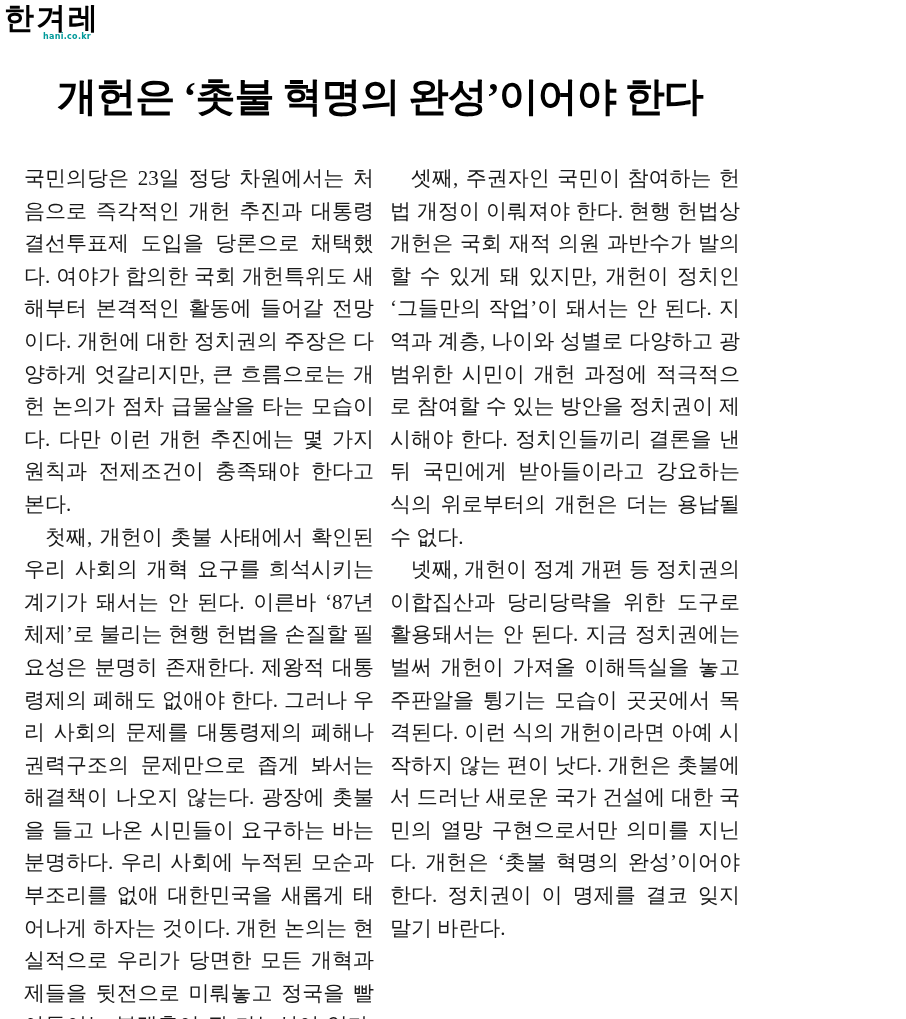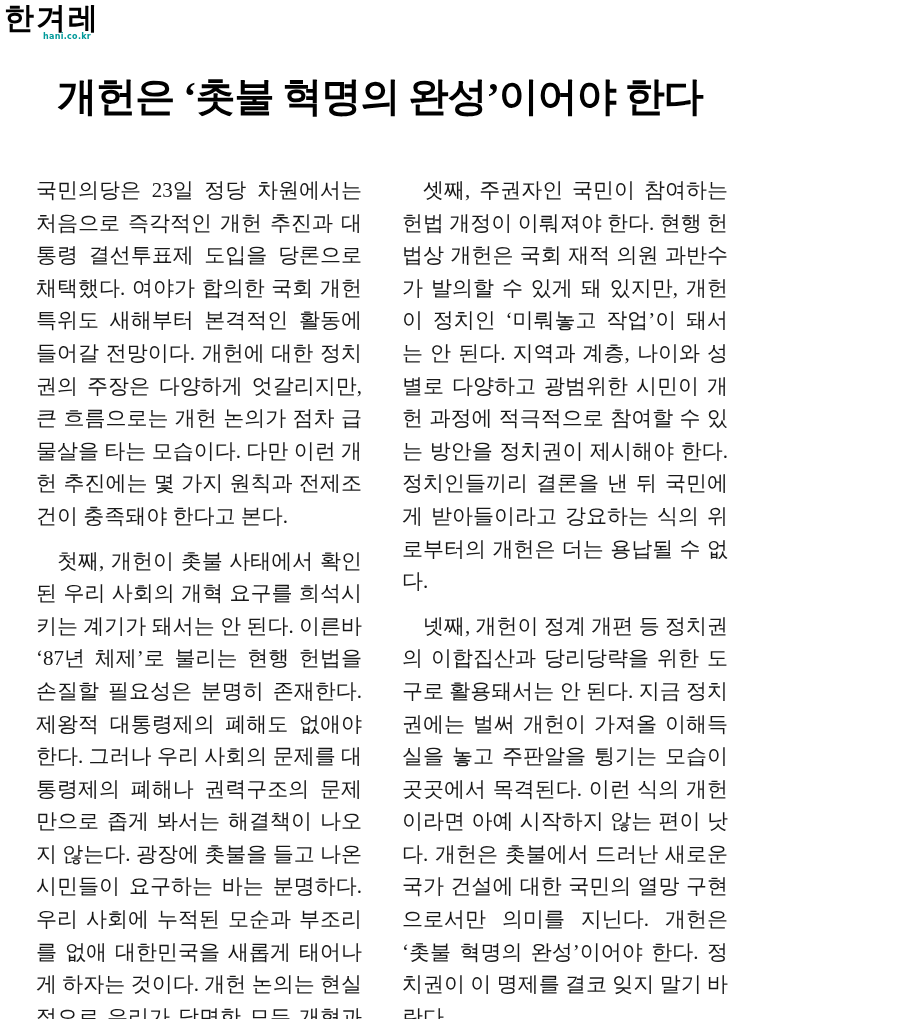--- a/index.html
+++ b/index.html
@@ -44,21 +44,21 @@
   .article {
     position: absolute;
     top: 162px;
     left: 24px;
     right: 20px;
     display: flex;
     gap: 16px;
   }
   .column { flex: 1 1 0; min-width: 0; }
   .body-para {
-    margin: 12px;
+    margin: 0;
     font-size: 21px;
     line-height: 32.6px;
     text-align: justify;
     word-break: break-all;
     color: #191919;
   }
   .body-para.indent { text-indent: 21px; }
 </style>
 </head>
 <body>
@@ -72,18 +72,18 @@
 
   <h1 class="headline">개헌은 ‘촛불 혁명의 완성’이어야 한다</h1>
 
   <div class="article">
     <div class="column">
         <p class="body-para">국민의당은 23일 정당 차원에서는 처음으로 즉각적인 개헌 추진과 대통령 결선투표제 도입을 당론으로 채택했다. 여야가 합의한 국회 개헌특위도 새해부터 본격적인 활동에 들어갈 전망이다. 개헌에 대한 정치권의 주장은 다양하게 엇갈리지만, 큰 흐름으로는 개헌 논의가 점차 급물살을 타는 모습이다. 다만 이런 개헌 추진에는 몇 가지 원칙과 전제조건이 충족돼야 한다고 본다.</p>
         <p class="body-para indent">첫째, 개헌이 촛불 사태에서 확인된 우리 사회의 개혁 요구를 희석시키는 계기가 돼서는 안 된다. 이른바 ‘87년 체제’로 불리는 현행 헌법을 손질할 필요성은 분명히 존재한다. 제왕적 대통령제의 폐해도 없애야 한다. 그러나 우리 사회의 문제를 대통령제의 폐해나 권력구조의 문제만으로 좁게 봐서는 해결책이 나오지 않는다. 광장에 촛불을 들고 나온 시민들이 요구하는 바는 분명하다. 우리 사회에 누적된 모순과 부조리를 없애 대한민국을 새롭게 태어나게 하자는 것이다. 개헌 논의는 현실적으로 우리가 당면한 모든 개혁과제들을 뒷전으로 미뤄놓고 정국을 빨아들이는 블랙홀이 될 가능성이 있다. 섣부른 개헌 논의로 개혁 동력이 소진될 가능성은 크게 경계할 대목이다.</p>
         <p class="body-para indent">둘째, 시간 부족으로 ‘졸속 개헌’이 이뤄져서는 안 된다. 권력구조 개편만 해도 4년 중임제, 의원내각제, 분권형 대통령제 등 다양한 주장이 쏟아지고 있어 쉽사리 결론을 내리기 어렵다. 그런데</p>
       </div>
     <div class="column">
-        <p class="body-para indent">셋째, 주권자인 국민이 참여하는 헌법 개정이 이뤄져야 한다. 현행 헌법상 개헌은 국회 재적 의원 과반수가 발의할 수 있게 돼 있지만, 개헌이 정치인 ‘미뤄놓고 작업’이 돼서는 안 된다. 지역과 계층, 나이와 성별로 다양하고 광범위한 시민이 개헌 과정에 적극적으로 참여할 수 있는 방안을 정치권이 제시해야 한다. 정치인들끼리 결론을 낸 뒤 국민에게 받아들이라고 강요하는 식의 위로부터의 개헌은 더는 용납될 수 없다.</p>
+        <p class="body-para indent">셋째, 주권자인 국민이 참여하는 헌법 개정이 이뤄져야 한다. 현행 헌법상 개헌은 국회 재적 의원 과반수가 발의할 수 있게 돼 있지만, 개헌이 정치인 ‘그들만의 작업’이 돼서는 안 된다. 지역과 계층, 나이와 성별로 다양하고 광범위한 시민이 개헌 과정에 적극적으로 참여할 수 있는 방안을 정치권이 제시해야 한다. 정치인들끼리 결론을 낸 뒤 국민에게 받아들이라고 강요하는 식의 위로부터의 개헌은 더는 용납될 수 없다.</p>
         <p class="body-para indent">넷째, 개헌이 정계 개편 등 정치권의 이합집산과 당리당략을 위한 도구로 활용돼서는 안 된다. 지금 정치권에는 벌써 개헌이 가져올 이해득실을 놓고 주판알을 튕기는 모습이 곳곳에서 목격된다. 이런 식의 개헌이라면 아예 시작하지 않는 편이 낫다. 개헌은 촛불에서 드러난 새로운 국가 건설에 대한 국민의 열망 구현으로서만 의미를 지닌다. 개헌은 ‘촛불 혁명의 완성’이어야 한다. 정치권이 이 명제를 결코 잊지 말기 바란다.</p>
       </div>
   </div>
 
 </div>
 
 </body></html>

